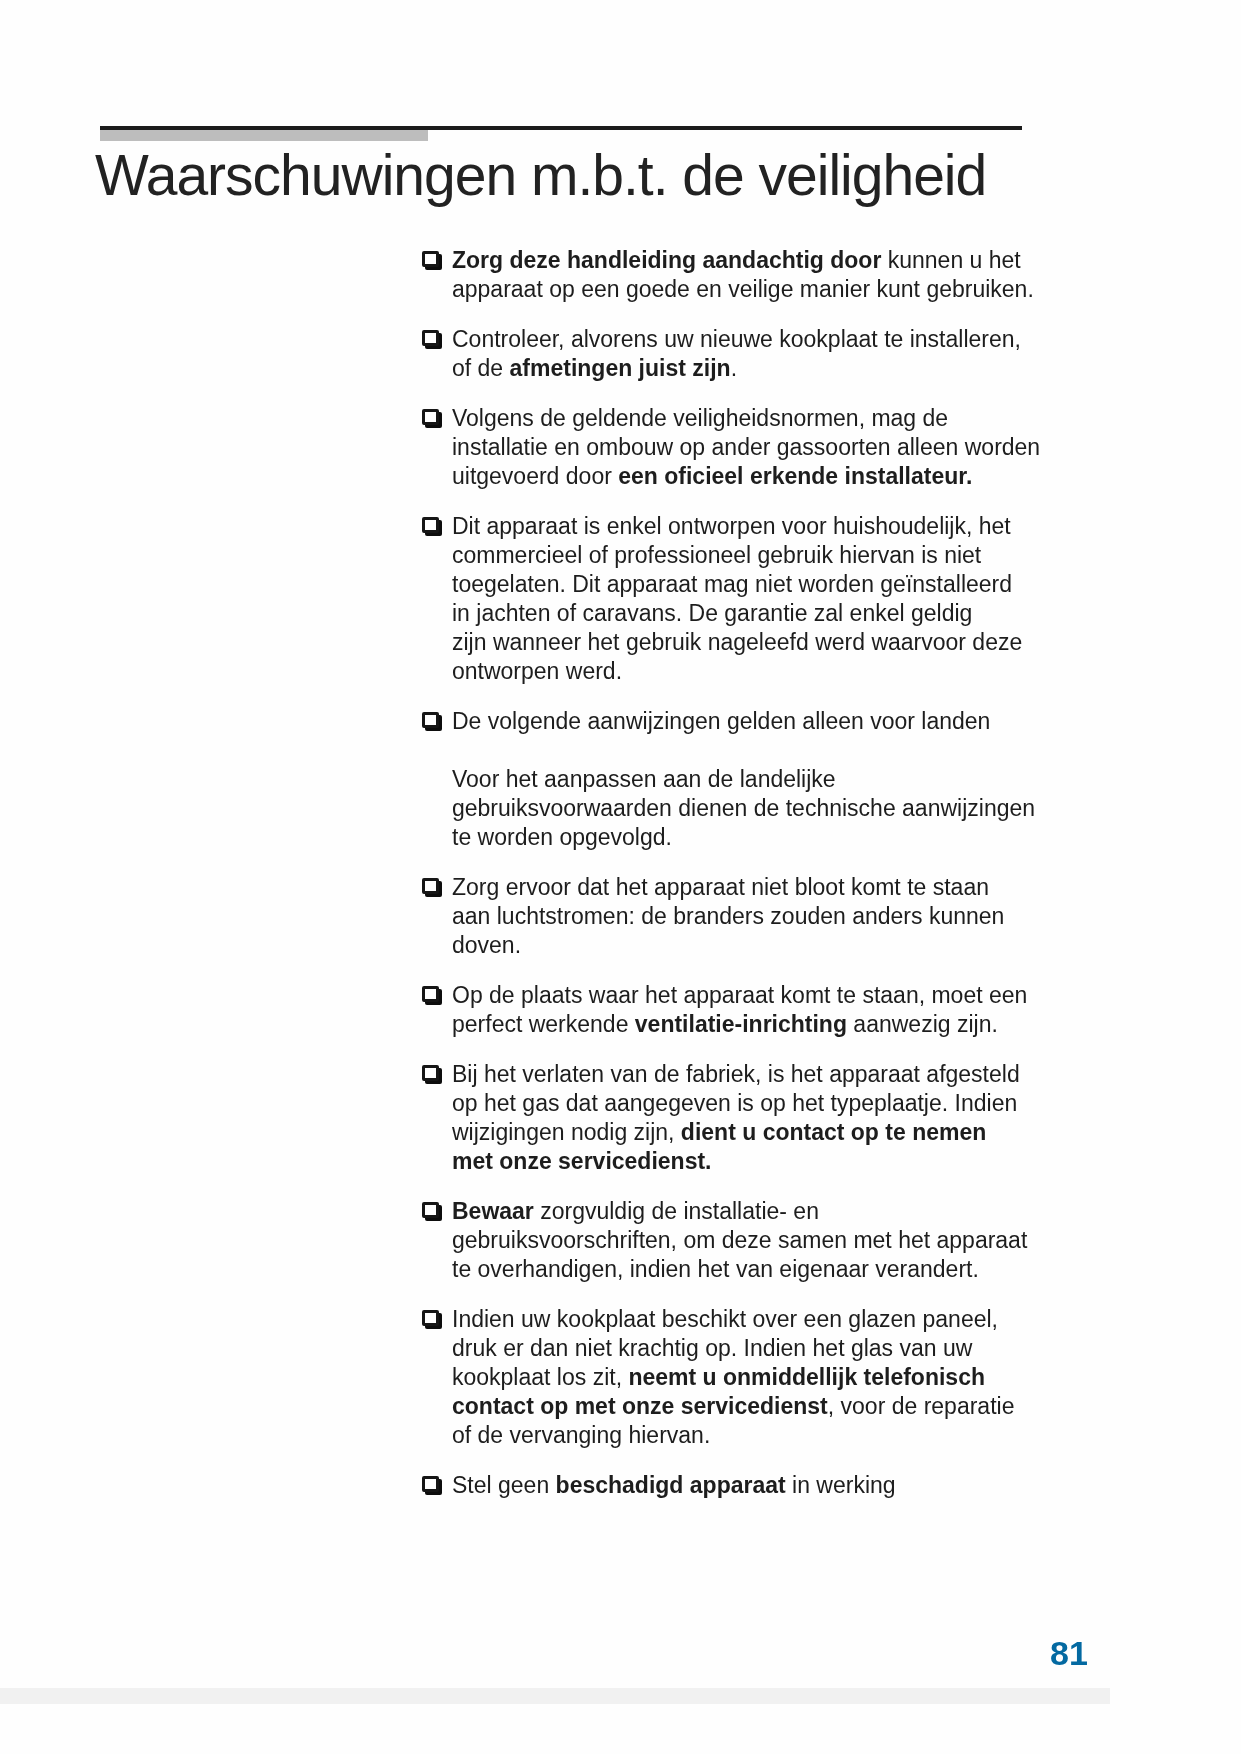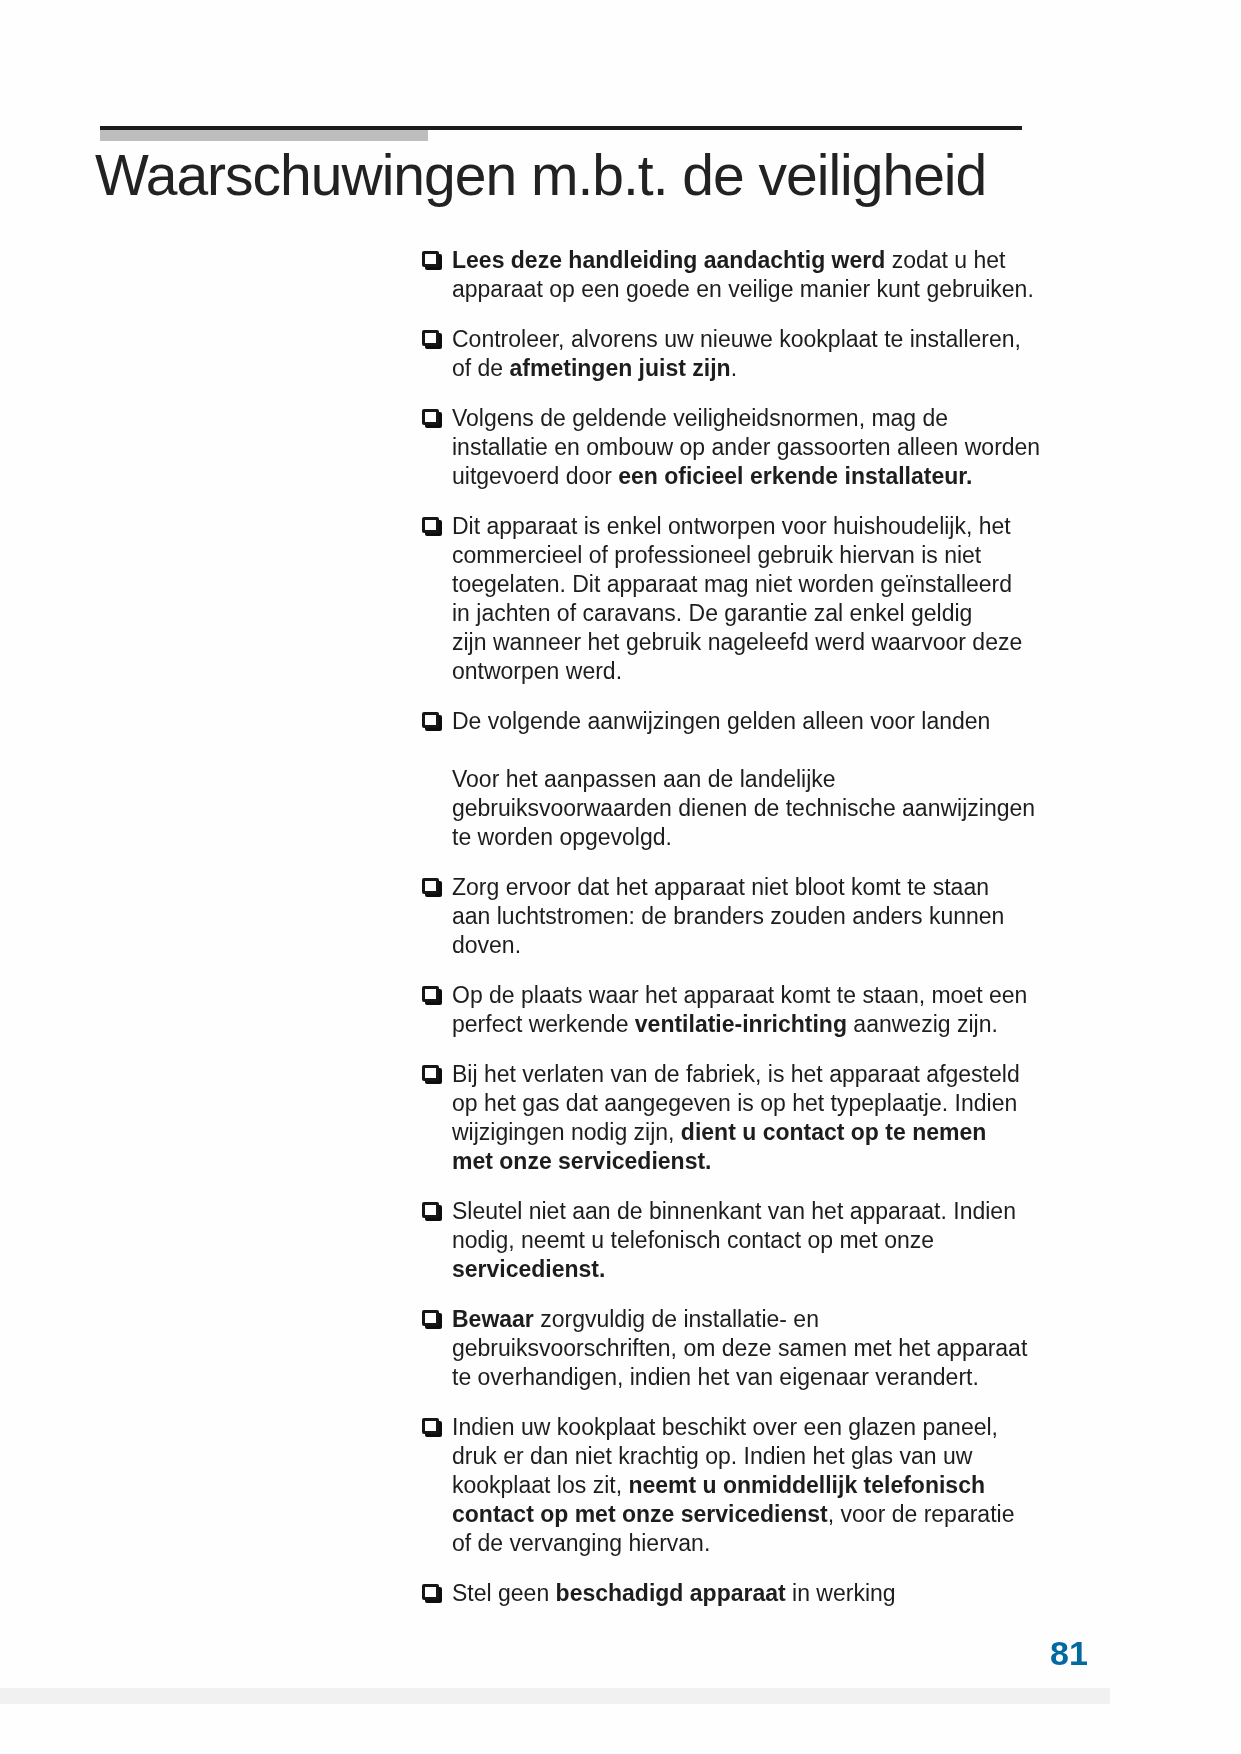--- a/index.html
+++ b/index.html
@@ -102,21 +102,21 @@
 <body>
 
 <div class="page">
   <div class="header-rule"></div>
   <div class="header-bar"></div>
   <h1 class="page-title">Waarschuwingen m.b.t. de veiligheid</h1>
 
   <ul class="warning-list">
       <li class="warning-item">
         <span class="bullet"></span>
-        <p class="warning-text"><span class="b">Lees deze handleiding aandachtig werd</span><span> zodat u het</span><br><span>apparaat op een goede en veilige manier kunt gebruiken.</span></p>
+        <p class="warning-text"><span class="b">Zorg deze handleiding aandachtig door</span><span> kunnen u het</span><br><span>apparaat op een goede en veilige manier kunt gebruiken.</span></p>
       </li>
       <li class="warning-item">
         <span class="bullet"></span>
         <p class="warning-text"><span>Controleer, alvorens uw nieuwe kookplaat te installeren,</span><br><span>of de </span><span class="b">afmetingen juist zijn</span><span>.</span></p>
       </li>
       <li class="warning-item">
         <span class="bullet"></span>
         <p class="warning-text"><span>Volgens de geldende veiligheidsnormen, mag de</span><br><span>installatie en ombouw op ander gassoorten alleen worden</span><br><span>uitgevoerd door </span><span class="b">een oficieel erkende installateur.</span></p>
       </li>
       <li class="warning-item">
@@ -134,24 +134,20 @@
       <li class="warning-item">
         <span class="bullet"></span>
         <p class="warning-text"><span>Op de plaats waar het apparaat komt te staan, moet een</span><br><span>perfect werkende </span><span class="b">ventilatie-inrichting</span><span> aanwezig zijn.</span></p>
       </li>
       <li class="warning-item">
         <span class="bullet"></span>
         <p class="warning-text"><span>Bij het verlaten van de fabriek, is het apparaat afgesteld</span><br><span>op het gas dat aangegeven is op het typeplaatje. Indien</span><br><span>wijzigingen nodig zijn, </span><span class="b">dient u contact op te nemen</span><br><span class="b">met onze servicedienst.</span></p>
       </li>
       <li class="warning-item">
         <span class="bullet"></span>
-        <p class="warning-text"><span>Sleutel niet aan de binnenkant van het apparaat. Indien</span><br><span>nodig, neemt u telefonisch contact op met onze</span><br><span class="b">servicedienst.</span></p>
-      </li>
-      <li class="warning-item">
-        <span class="bullet"></span>
         <p class="warning-text"><span class="b">Bewaar</span><span> zorgvuldig de installatie- en</span><br><span>gebruiksvoorschriften, om deze samen met het apparaat</span><br><span>te overhandigen, indien het van eigenaar verandert.</span></p>
       </li>
       <li class="warning-item">
         <span class="bullet"></span>
         <p class="warning-text"><span>Indien uw kookplaat beschikt over een glazen paneel,</span><br><span>druk er dan niet krachtig op. Indien het glas van uw</span><br><span>kookplaat los zit, </span><span class="b">neemt u onmiddellijk telefonisch</span><br><span class="b">contact op met onze servicedienst</span><span>, voor de reparatie</span><br><span>of de vervanging hiervan.</span></p>
       </li>
       <li class="warning-item">
         <span class="bullet"></span>
         <p class="warning-text"><span>Stel geen </span><span class="b">beschadigd apparaat</span><span> in werking</span></p>
       </li>

